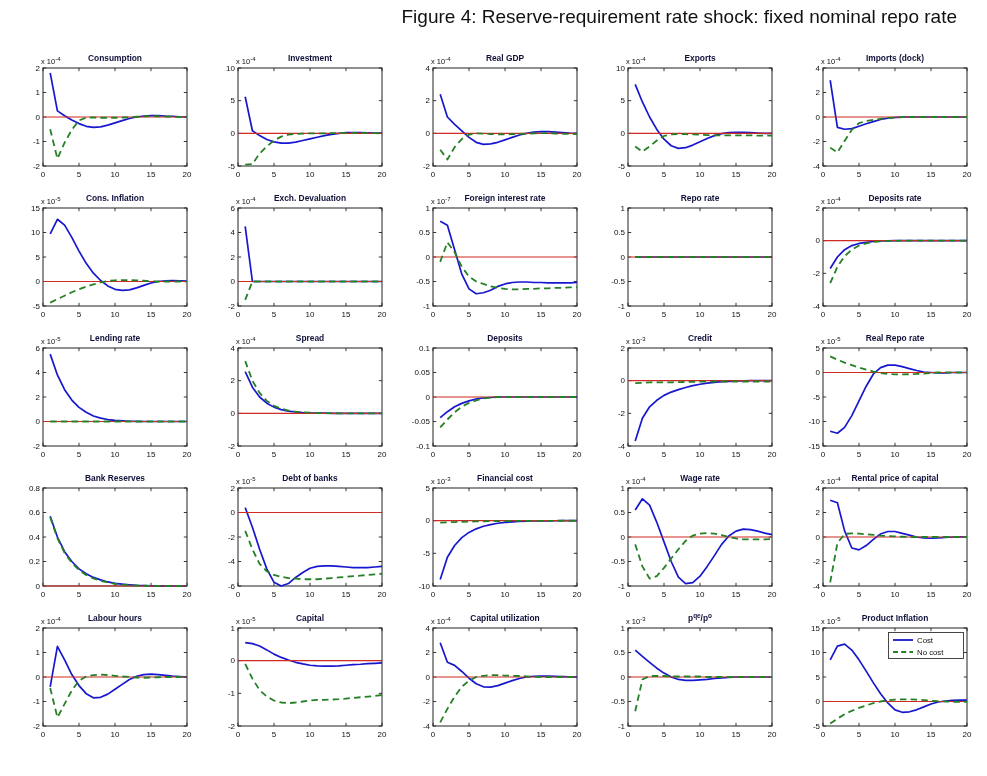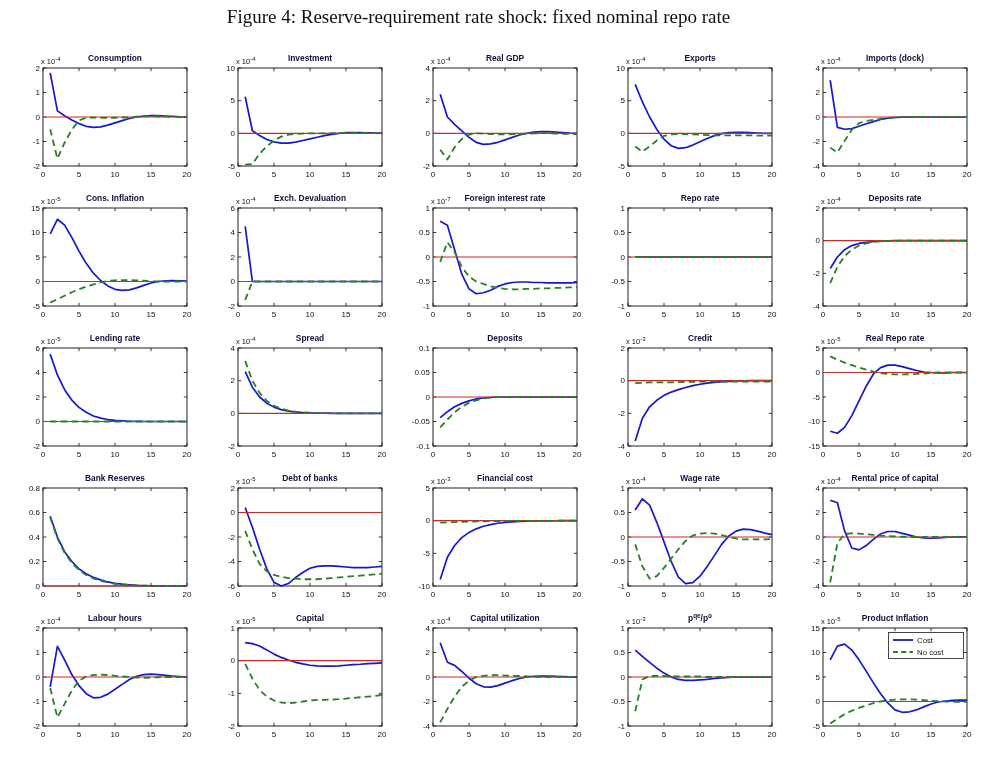--- a/index.html
+++ b/index.html
@@ -1,19 +1,19 @@
 <!DOCTYPE html>
 <html><head>
 <meta charset="utf-8">
 <style>
   html,body{margin:0;padding:0;background:#ffffff;}
   #canvas{position:relative;width:987px;height:776px;background:#ffffff;overflow:hidden;
           font-family:"Liberation Sans",sans-serif;}
-  .fig-title{position:absolute;top:6px;left:0;width:957px;text-align:center;
-             font-family:Liberation Serif, serif;font-size:19px;color:#111;}
+  .fig-title{position:absolute;top:6px;left:0;width:957px;text-align:right;
+             font-family:Liberation Sans, sans-serif;font-size:19px;color:#111;}
   #grid{position:absolute;left:0;top:0;width:987px;height:776px;}
   .cell{position:absolute;width:195px;height:140px;}
   .cell svg{display:block;}
 </style>
 </head>
 <body>
 
 <div id="canvas">
   <div class="fig-title">Figure 4: Reserve-requirement rate shock: fixed nominal repo rate</div>
   <div id="grid">

